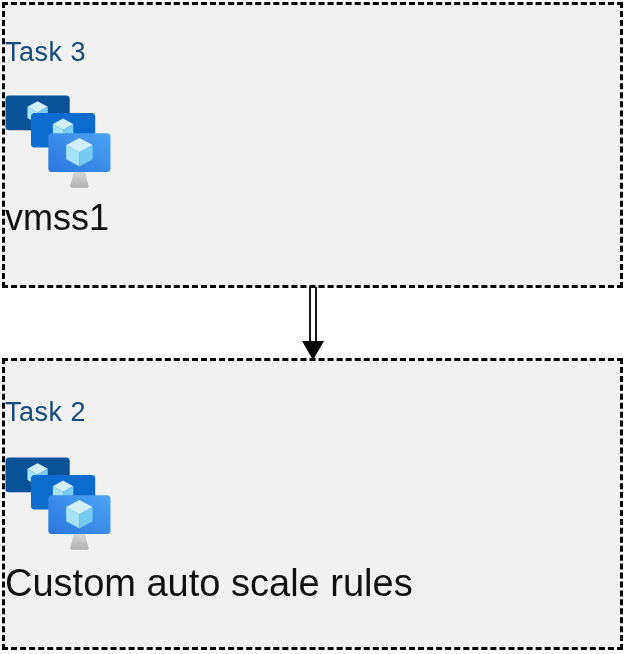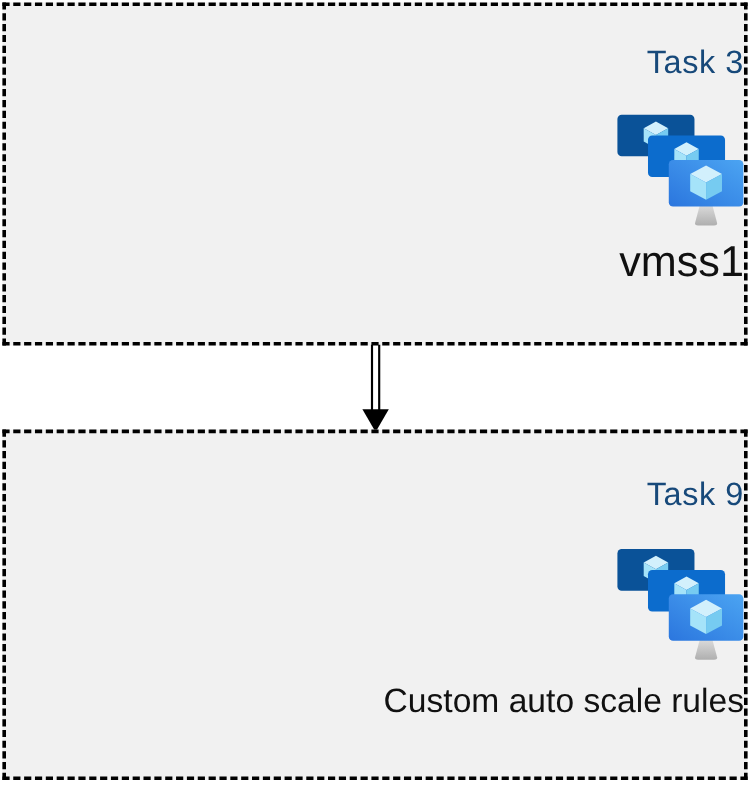--- a/index.html
+++ b/index.html
@@ -16,21 +16,21 @@
     overflow: hidden;
   }
   .task-box {
     position: absolute;
     left: 2px;
     width: 615px;
     background: #f1f1f1;
     border: 3px dashed #000000;
     display: flex;
     flex-direction: column;
-    align-items: flex-end;
+    align-items: flex-start;
     box-sizing: content-box;
   }
   .task-box.box1 { top: 2px;   height: 280px; }
   .task-box.box2 { top: 358px; height: 286px; }
 
   .task-title {
     margin-top: 30px;
     font-size: 27px;
     line-height: 34px;
     color: #17497A;
@@ -45,21 +45,21 @@
   }
   .box2 .vmss-icon-wrap { margin-top: 28px; }
 
   .body-text {
     margin-top: 6px;
     font-size: 36px;
     line-height: 37px;
     color: #111111;
     text-align: center;
   }
-  .box2 .body-text { margin-top: 10px; font-size: 28px; }
+  .box2 .body-text { margin-top: 10px; font-size: 38px; }
 
   .connector {
     position: absolute;
     left: 298px;
     top: 287px;
     width: 30px;
     height: 74px;
   }
 </style>
 </head>
@@ -109,21 +109,21 @@
 
   <div class="connector">
     <svg width="30" height="74" viewBox="0 0 30 74" xmlns="http://www.w3.org/2000/svg">
       <line x1="12" y1="0" x2="12" y2="57" stroke="#000000" stroke-width="1.8"></line>
       <line x1="18" y1="0" x2="18" y2="57" stroke="#000000" stroke-width="1.8"></line>
       <polygon points="4,54 26,54 15,73" fill="#000000"></polygon>
     </svg>
   </div>
 
   <div class="task-box box2">
-    <div class="task-title">Task 9</div>
+    <div class="task-title">Task 2</div>
 
     <div class="vmss-icon-wrap">
       <svg width="106" height="98" viewBox="0 0 104 96" xmlns="http://www.w3.org/2000/svg">
         <defs>
           <linearGradient id="frontGradB" x1="0%" y1="100%" x2="100%" y2="0%">
             <stop offset="0%" stop-color="#2B76DE"></stop>
             <stop offset="100%" stop-color="#4BA4F2"></stop>
           </linearGradient>
           <linearGradient id="standGradB" x1="0%" y1="0%" x2="0%" y2="100%">
             <stop offset="0%" stop-color="#DCDCDC"></stop>

